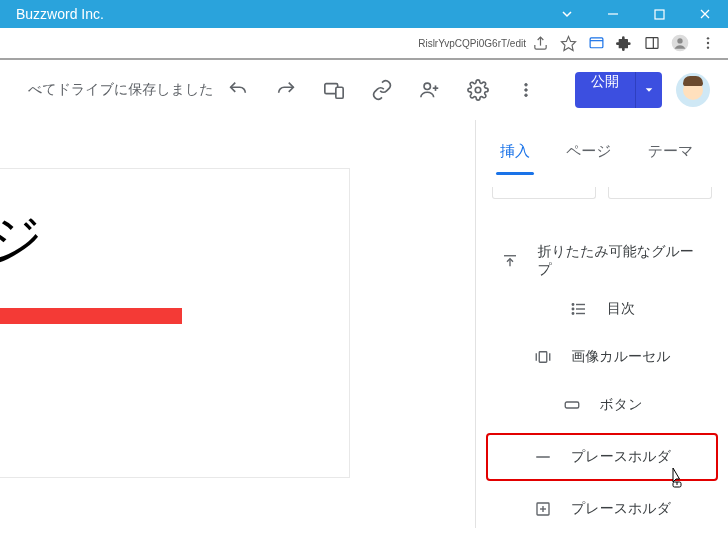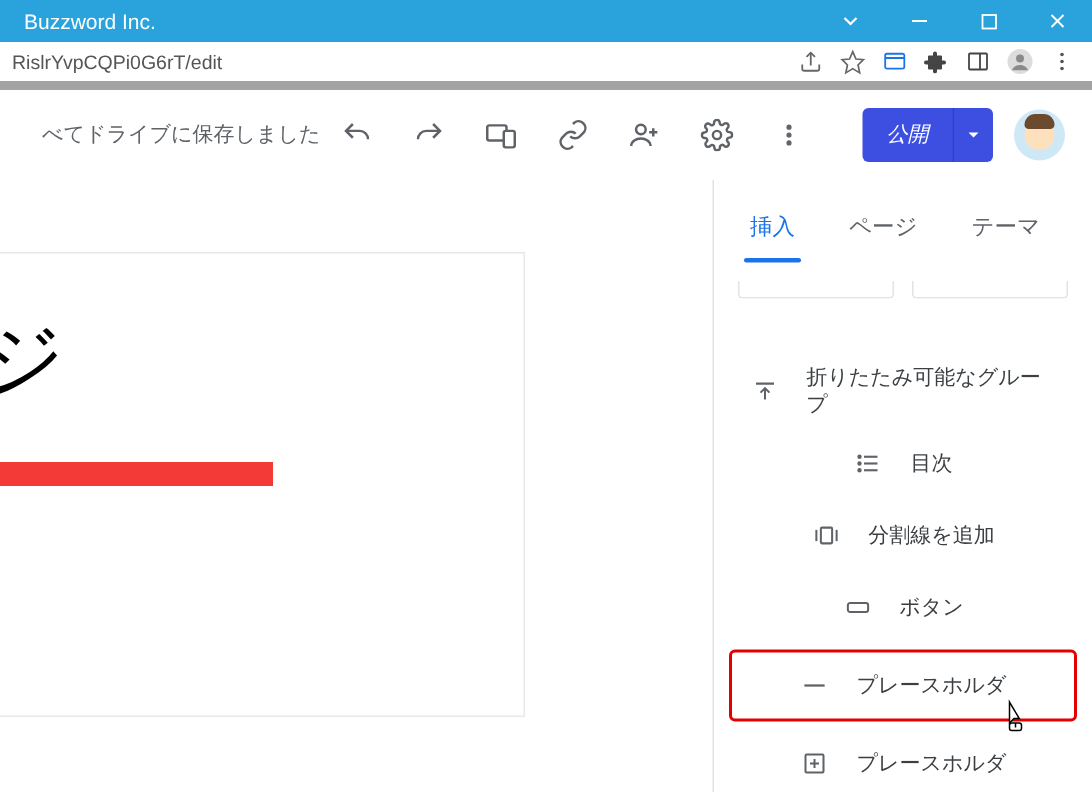--- a/index.html
+++ b/index.html
@@ -20,22 +20,22 @@
   .titlebar .win-btn {
     width: 46px; height: 40px;
     display: flex; align-items: center; justify-content: center;
     color: #fff; font-size: 14px;
   }
   
   .addrbar {
     height: 32px; background: #fff;
     display: flex; align-items: center;
     padding: 0 6px 0 8px;
-    border-bottom: 6px solid #a3a3a3;
-    color: #444; font-size: 13px;
+    border-bottom: 2px solid #a3a3a3;
+    color: #444; font-size: 10px; text-align: right;
   }
   .addrbar .url { flex: 1; color: #555; }
   .addrbar .addr-ico {
     width: 28px; height: 28px;
     display: flex; align-items: center; justify-content: center;
     color: #555;
   }
   .addrbar .addr-ico.blue svg { stroke: #1a73e8; }
   
   .apptoolbar {
@@ -60,23 +60,22 @@
   .tool svg { stroke: #5f6368; }
   .spacer { flex: 1; }
   .publish-group {
     display: flex; align-items: stretch;
     height: 36px; margin: 0 14px 0 6px;
   }
   .publish-btn {
     background: #3c4fe0; color: #fff;
     border-radius: 4px 0 0 4px;
     padding: 1px 16px; font-size: 14px;
-    display: flex; align-items: center;
+    display: flex; align-items: flex-start;
     border-right: 1px solid #2e3fc0;
-    font-style: italic;
   }
   .publish-drop {
     background: #3c4fe0; width: 26px;
     border-radius: 0 4px 4px 0;
     display: flex; align-items: center; justify-content: center;
   }
   .avatar {
     width: 34px; height: 34px; border-radius: 50%;
     background: #cfe8f5;
     display: flex; align-items: center; justify-content: center;
@@ -353,21 +352,21 @@
       </div>
 
       <div class="ins-item">
         <span class="ins-ico">
           <svg width="18" height="18" viewBox="0 0 24 24" fill="none" stroke-width="1.8">
               <rect x="7" y="5" width="10" height="14" rx="1"></rect>
               <line x1="3" y1="7" x2="3" y2="17"></line>
               <line x1="21" y1="7" x2="21" y2="17"></line>
             </svg>
         </span>
-        <span>分割線を追加</span>
+        <span>画像カルーセル</span>
       </div>
 
       <div class="ins-item">
         <span class="ins-ico">
           <svg width="18" height="18" viewBox="0 0 24 24" fill="none" stroke-width="1.8">
               <rect x="3" y="8" width="18" height="8" rx="2"></rect>
             </svg>
         </span>
         <span>ボタン</span>
       </div>

